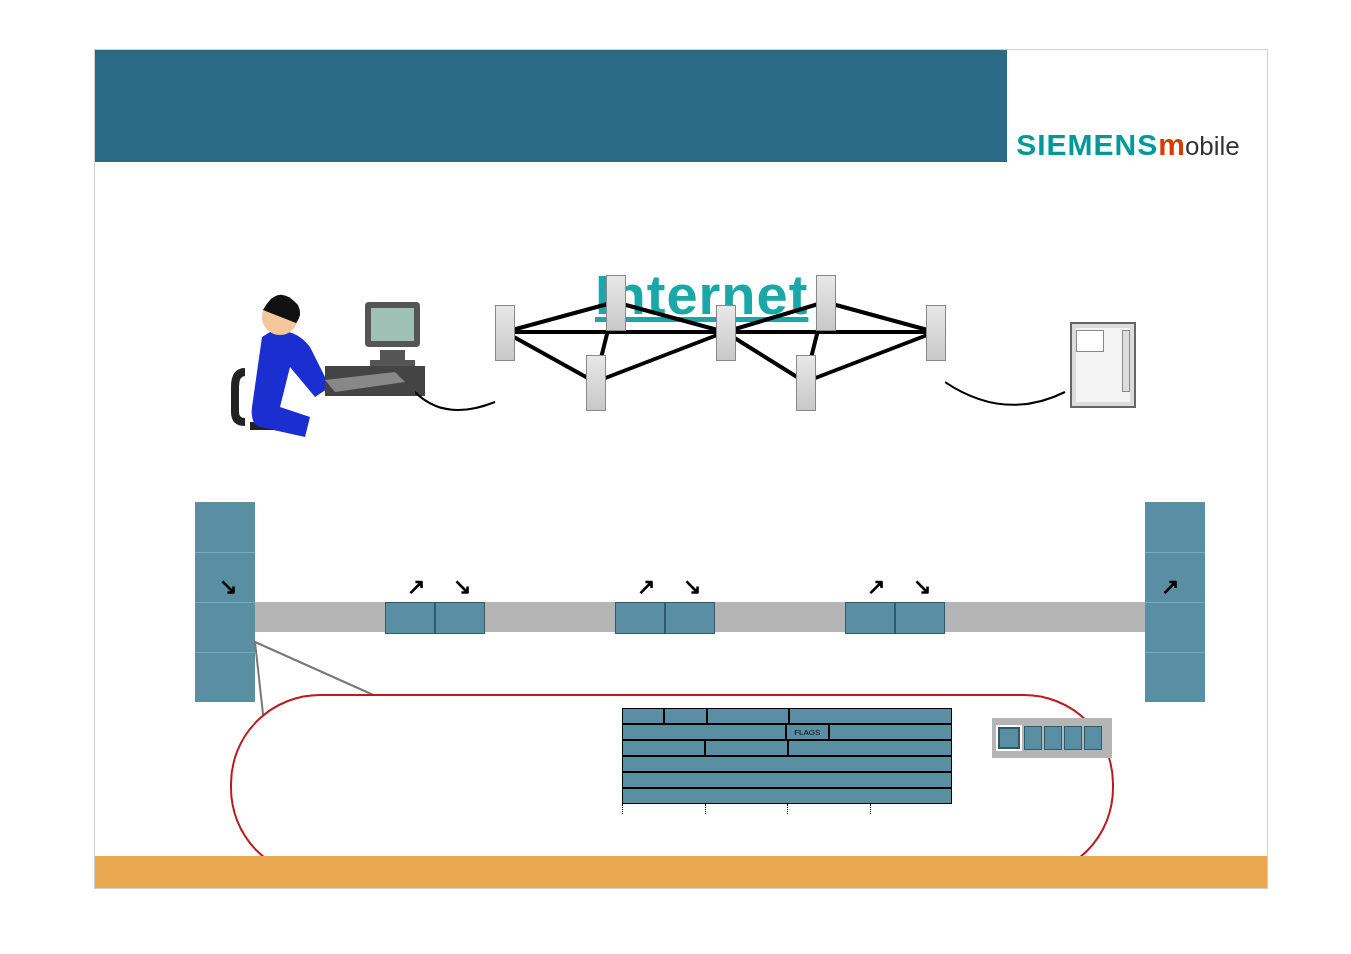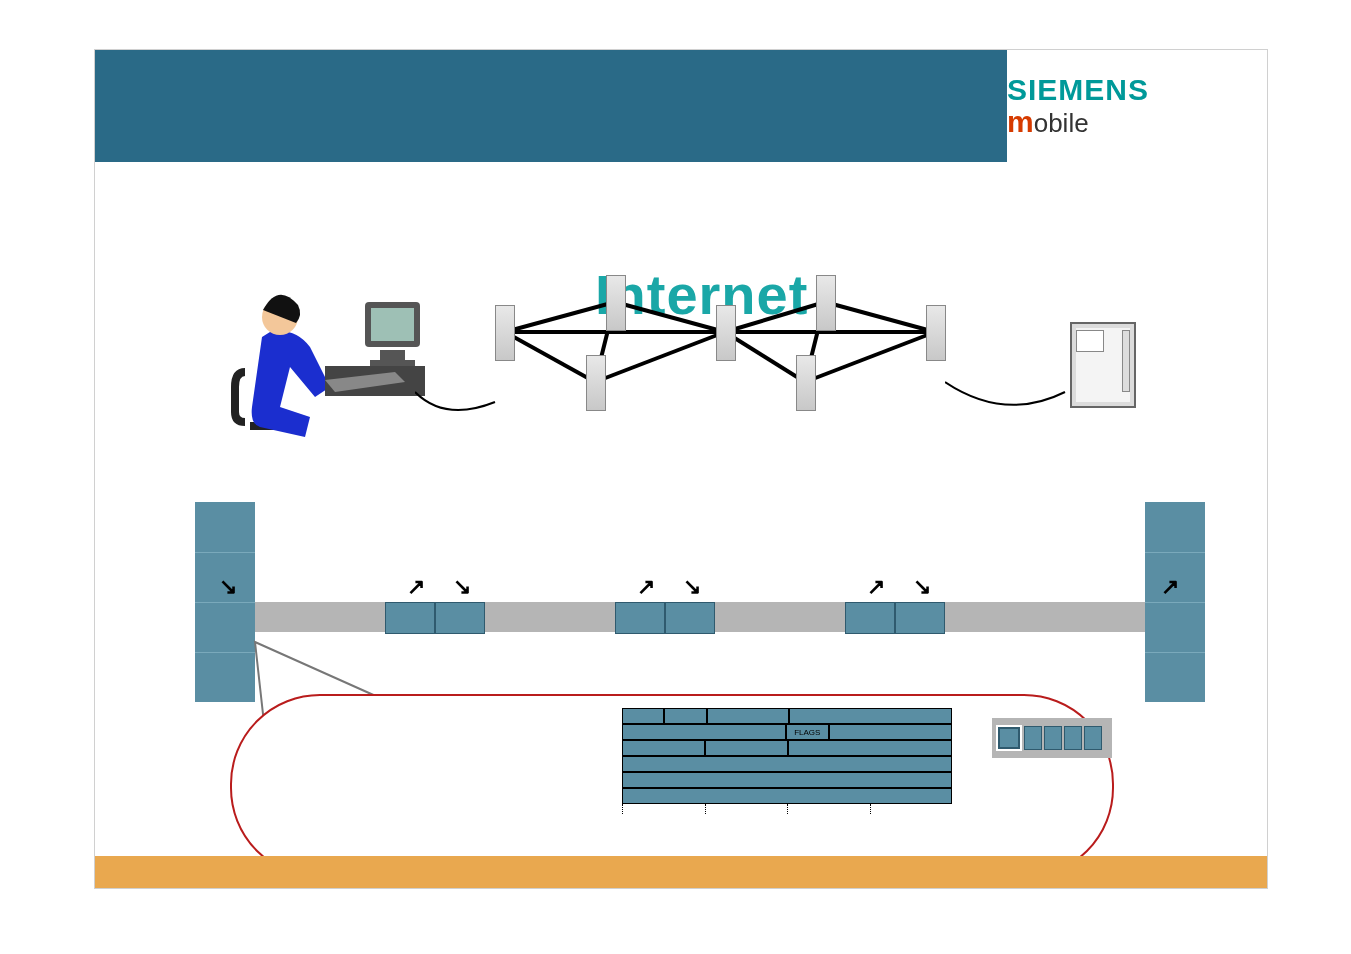--- a/index.html
+++ b/index.html
@@ -33,22 +33,21 @@
     height: 112px;
     background: #2a6a87;
   }
   .logo-box {
     position: absolute;
     left: 912px; top: 0;
     width: 260px;
     height: 112px;
     background: #ffffff;
     display: flex;
-    flex-direction: column;
-    align-items: flex-start;
+    align-items: flex-end;
     justify-content: center;
     padding-right: 18px;
     box-sizing: border-box;
   }
   .siemens-logo {
     font-family: Arial, Helvetica, sans-serif;
     font-weight: 900;
     letter-spacing: 1px;
     font-size: 30px;
     color: #009999;
@@ -84,20 +83,21 @@
     height: 200px;
   }
   .internet-label {
     position: absolute;
     left: 420px;
     top: -10px;
     font-size: 56px;
     font-weight: 700;
     color: #1aa7a7;
     letter-spacing: 1px;
+    text-decoration: underline;
   }
 
   
   .person {
     position: absolute;
     left: 0; top: 0;
     width: 250px;
     height: 180px;
   }
 

